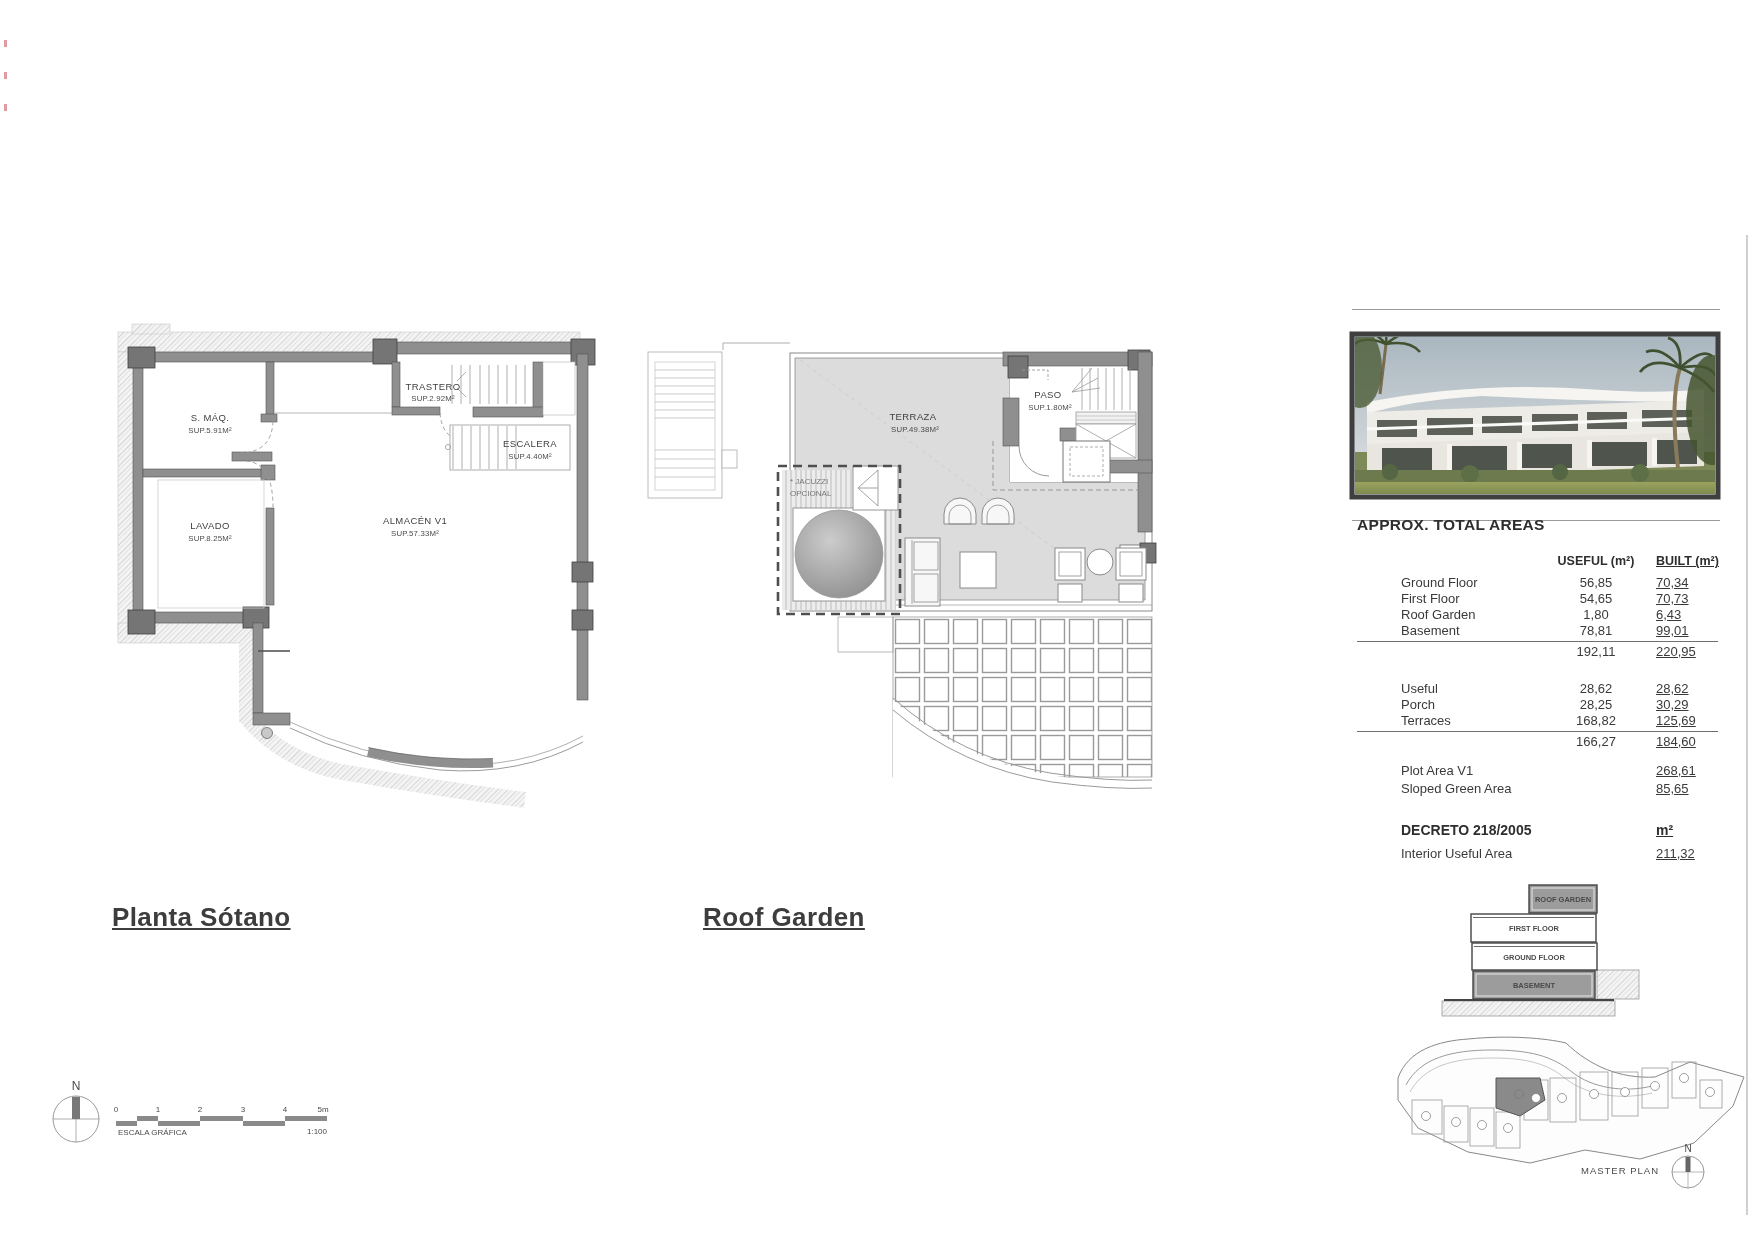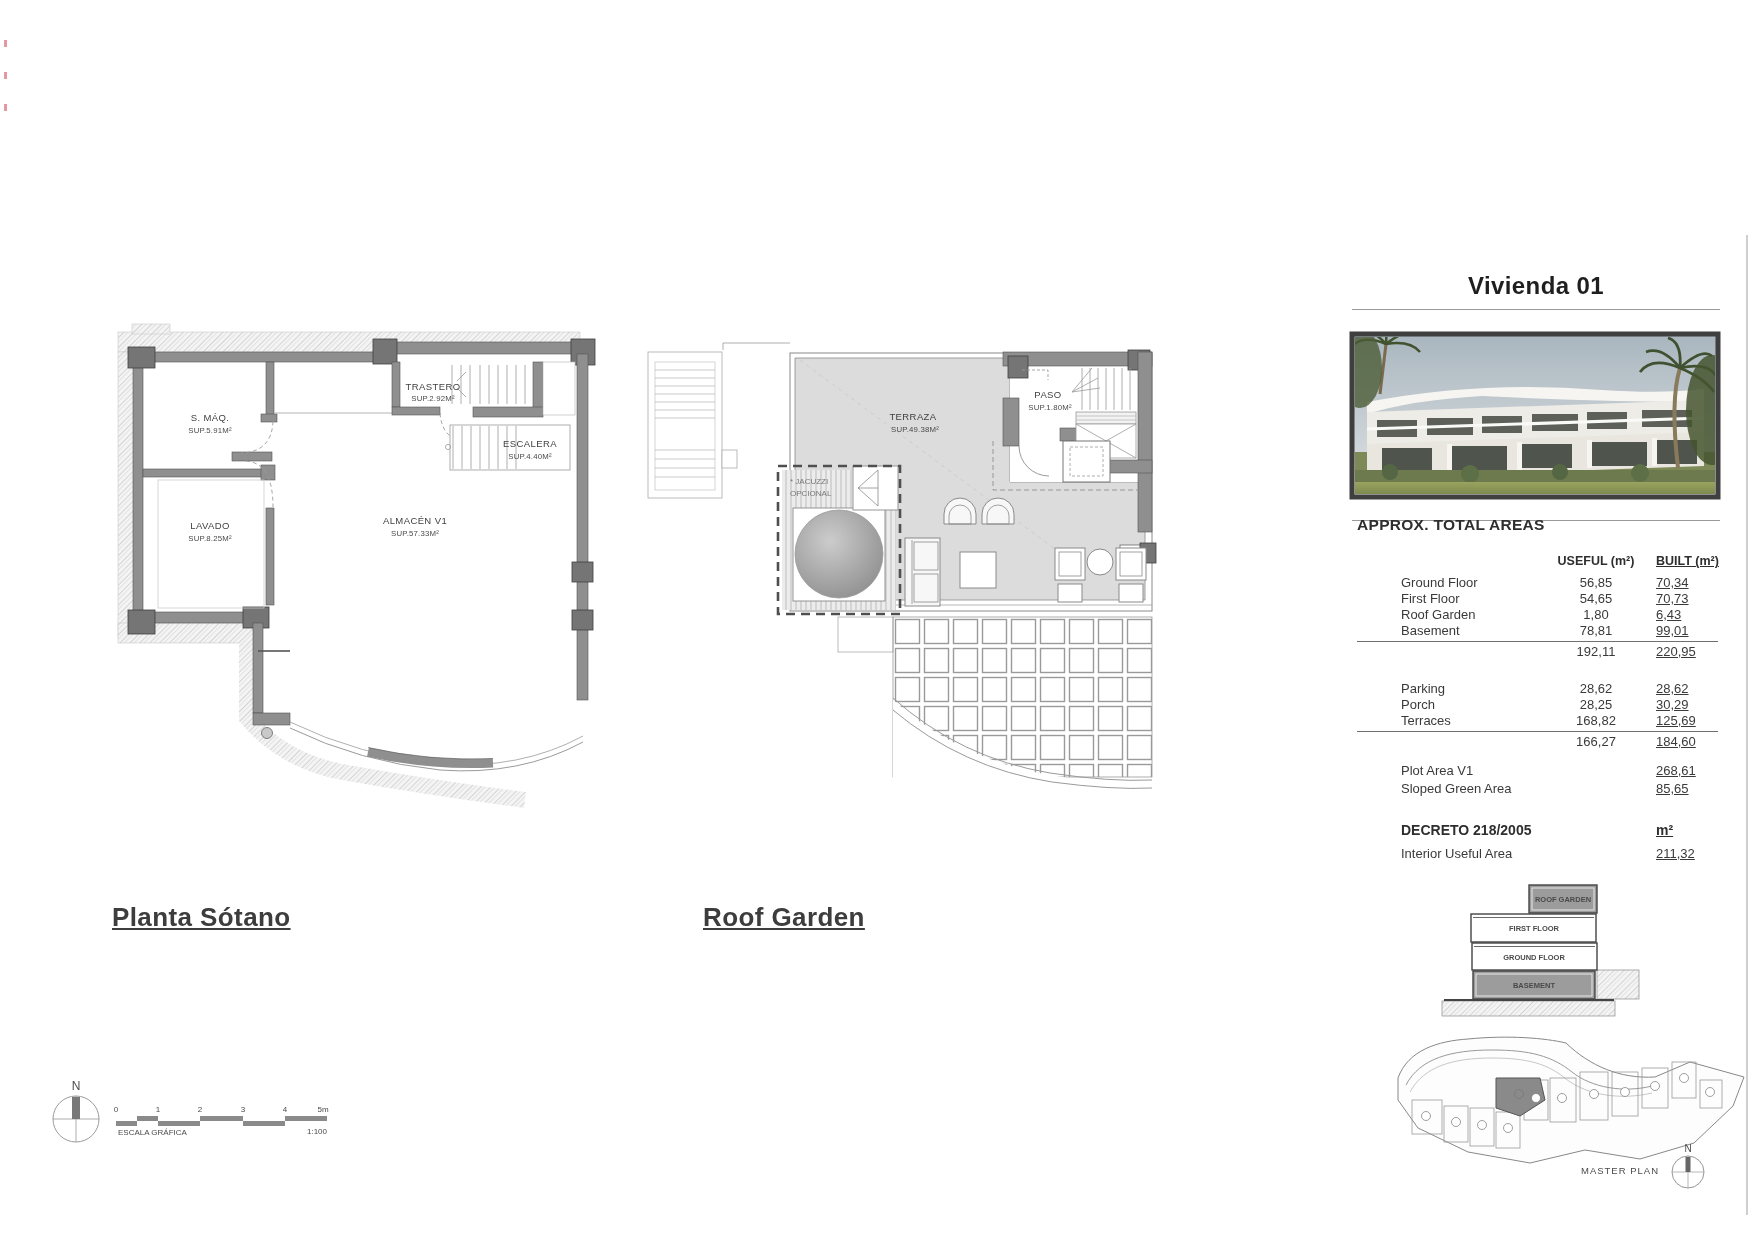--- a/index.html
+++ b/index.html
@@ -397,21 +397,20 @@
     </g>
   </svg>
 
   <div class="redtick" style="top:40px"></div>
   <div class="redtick" style="top:72px"></div>
   <div class="redtick" style="top:104px"></div>
 
   <div class="plan-title" style="left:112px;top:902px">Planta Sótano</div>
   <div class="plan-title" style="left:703px;top:902px">Roof Garden</div>
 
-  <div class="panel-title">Vivienda 01</div>
   <div class="rule" style="top:309px"></div>
   <div class="rule" style="top:520px;border-top-width:1.2px"></div>
   <div class="areas-heading">APPROX. TOTAL AREAS</div>
 
   <div class="arow hdr" style="top:553px">
     <span class="lbl"></span>
     <span class="cu">USEFUL (m²)</span>
     <span class="cb">BUILT (m²)</span>
   </div>
 
@@ -436,21 +435,21 @@
     <span class="cb">99,01</span>
   </div>
   <div class="tline" style="top:641px"></div>
   <div class="arow" style="top:644px">
     <span class="lbl"></span>
     <span class="cu">192,11</span>
     <span class="cb">220,95</span>
   </div>
 
   <div class="arow" style="top:681px">
-    <span class="lbl">Parking</span>
+    <span class="lbl">Useful</span>
     <span class="cu">28,62</span>
     <span class="cb">28,62</span>
   </div>
   <div class="arow" style="top:697px">
     <span class="lbl">Porch</span>
     <span class="cu">28,25</span>
     <span class="cb">30,29</span>
   </div>
   <div class="arow" style="top:713px">
     <span class="lbl">Terraces</span>

